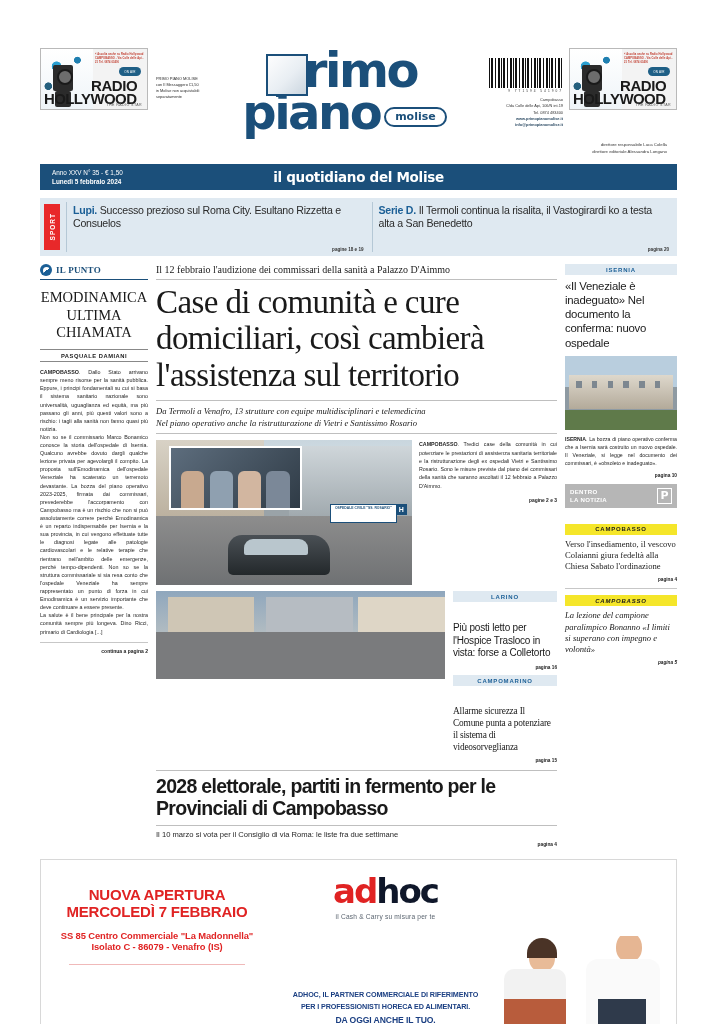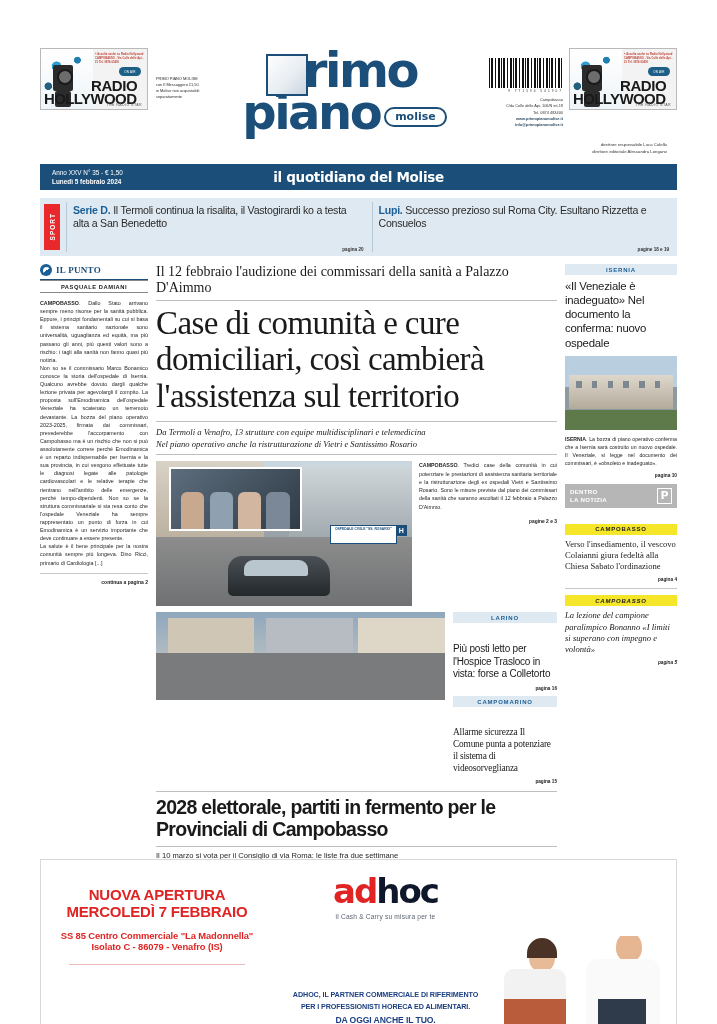--- a/index.html
+++ b/index.html
@@ -250,21 +250,21 @@
   .punto-body b { font-weight: bold; }
   .punto-cont {
     text-align: right; font-size: 5px; font-weight: bold;
     margin-top: 6px; padding-top: 5px; border-top: 1px solid #c7c7c7;
     color: #222;
   }
 
   
   .kicker {
     font-family: "Liberation Serif", serif;
-    font-size: 14px; color: #1a1a1a;
+    font-size: 10px; color: #1a1a1a;
     border-bottom: 1px solid #bfbfbf;
     padding-bottom: 4px; margin-bottom: 4px;
   }
   .headline {
     font-family: "Liberation Serif", serif;
     font-size: 33px; line-height: 1.1;
     color: #1a1a1a; letter-spacing: -.6px;
     margin-bottom: 7px;
   }
   .subhead {
@@ -496,38 +496,39 @@
     </div>
     <div class="tagline">il quotidiano del Molise</div>
   </div>
 
   <div class="sportbar">
     <div class="sport-tab">
         <span>SPORT</span>
       </div>
 
     <div class="sport-item">
+      <div class="txt"><b>Lupi.</b><span> Successo prezioso sul Roma City. Esultano Rizzetta e Consuelos</span></div>
+      <div class="pg">pagine 18 e 19</div>
+    </div>
+
+    <div class="sport-item">
       <div class="txt"><b>Serie D.</b><span> Il Termoli continua la risalita, il Vastogirardi ko a testa alta a San Benedetto</span></div>
       <div class="pg">pagina 20</div>
-    </div>
-
-    <div class="sport-item">
-      <div class="txt"><b>Lupi.</b><span> Successo prezioso sul Roma City. Esultano Rizzetta e Consuelos</span></div>
-      <div class="pg">pagine 18 e 19</div>
     </div>
 
   </div>
 
   <div class="grid">
 
     <div class="col-left">
       <div class="punto-head">
         <div class="punto-ico"></div>
         <div class="punto-lbl">IL PUNTO</div>
       </div>
+      <div class="punto-title">EMODINAMICA ULTIMA CHIAMATA</div>
       <div class="punto-author">PASQUALE DAMIANI</div>
       <div class="punto-body">
         <p><b>CAMPOBASSO</b><span>. Dallo Stato arrivano sempre meno risorse per la sanità pubblica. Eppure, i principi fondamentali su cui si basa il sistema sanitario nazionale sono universalità, uguaglianza ed equità, ma più passano gli anni, più questi valori sono a rischio: i tagli alla sanità non fanno quasi più notizia.</span></p>
         <p>Non so se il commissario Marco Bonamico conosce la storia dell'ospedale di Isernia. Qualcuno avrebbe dovuto dargli qualche lezione privata per agevolargli il compito. La proposta sull'Emodinamica dell'ospedale Veneziale ha scatenato un terremoto devastante. La bozza del piano operativo 2023-2025, firmata dai commissari, prevederebbe l'accorpamento con Campobasso ma è un rischio che non si può assolutamente correre perché Emodinamica è un reparto indispensabile per Isernia e la sua provincia, in cui vengono effettuate tutte le diagnosi legate alle patologie cardiovascolari e le relative terapie che rientrano nell'ambito delle emergenze, perché tempo-dipendenti. Non so se la struttura commissariale si sia resa conto che l'ospedale Veneziale ha sempre rappresentato un punto di forza in cui Emodinamica è un servizio importante che deve continuare a essere presente.</p>
         <p>La salute è il bene principale per la nostra comunità sempre più longeva. Dino Ricci, primario di Cardiologia [...]</p>
       </div>
       <div class="punto-cont">continua a pagina 2</div>
     </div>
 
     <div class="col-mid">

